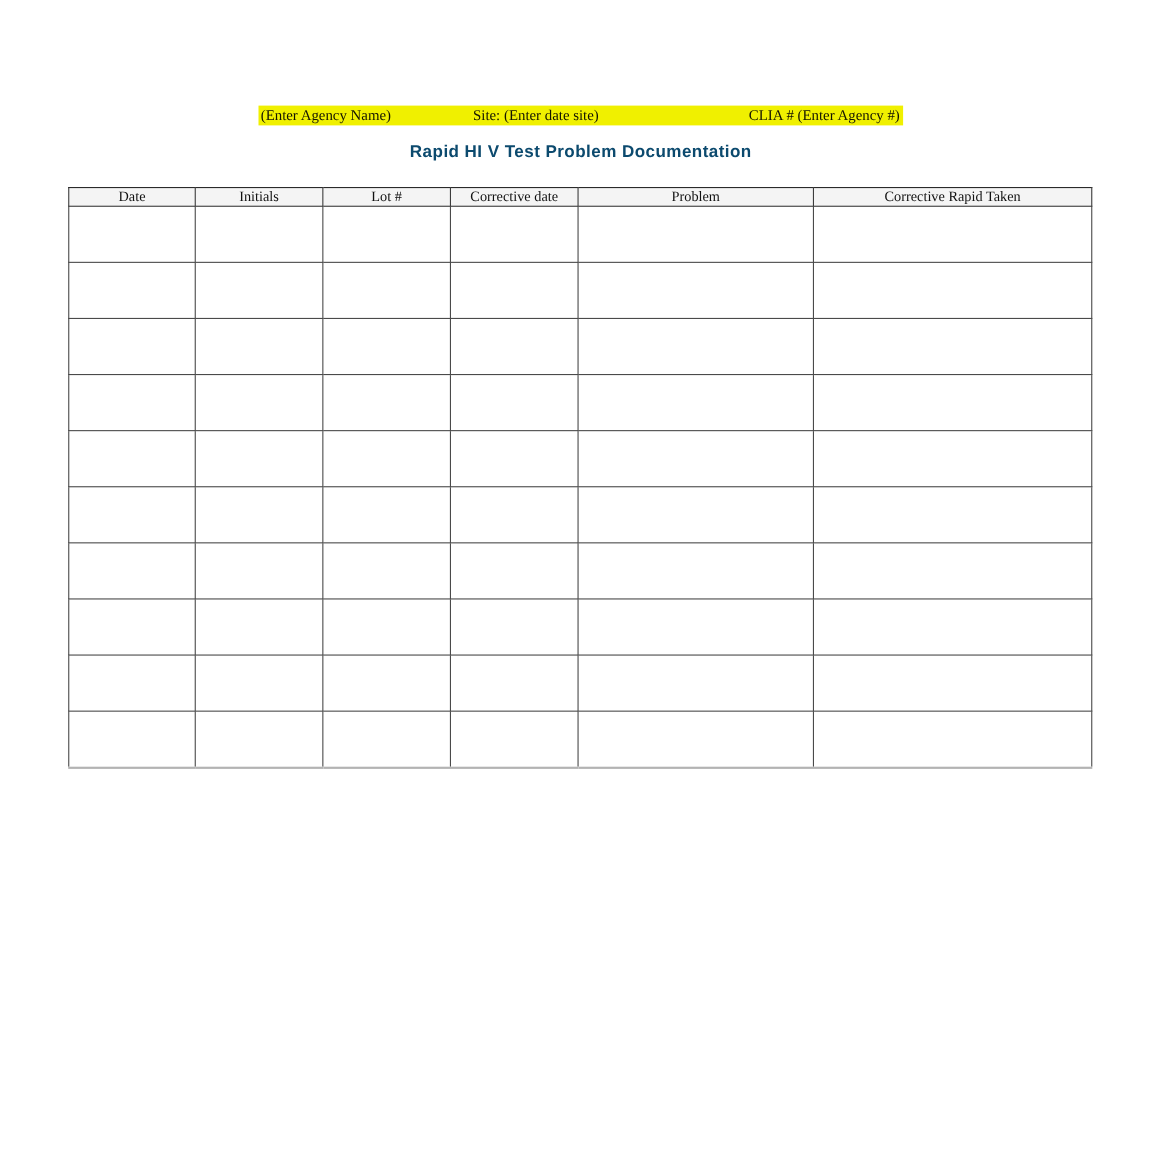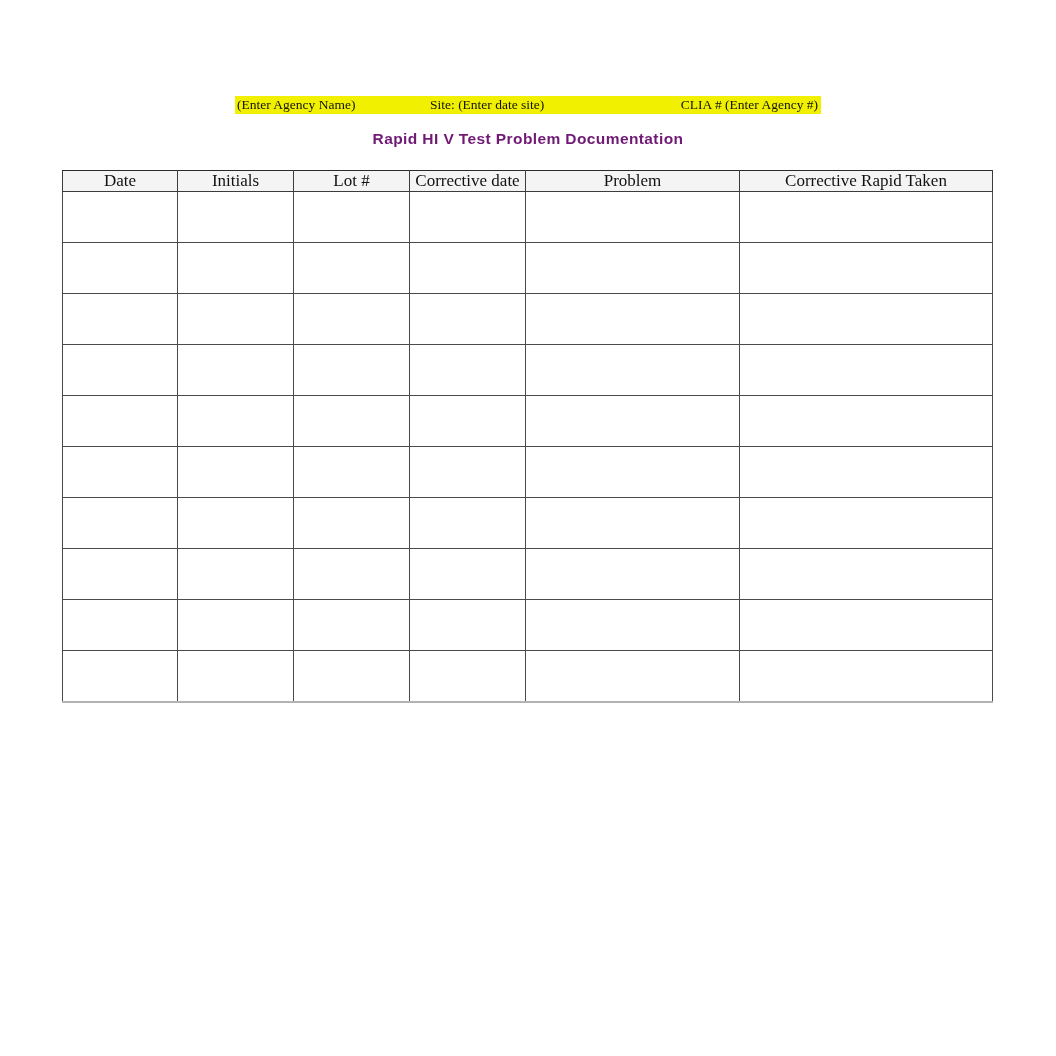--- a/index.html
+++ b/index.html
@@ -35,34 +35,34 @@
     position: absolute;
     left: 0;
     right: 0;
     top: 130px;
     margin: 0;
     text-align: center;
     font-family: "Liberation Sans", sans-serif;
     font-weight: bold;
     font-size: 15.5px;
     letter-spacing: 0.4px;
-    color: #701a75;
+    color: #0c4a6e;
   }
   table.doc-table {
     position: absolute;
     left: 62px;
     top: 170px;
     width: 930px;
     border-collapse: collapse;
     table-layout: fixed;
   }
   table.doc-table th {
     background: #f4f4f4;
     font-weight: normal;
-    font-size: 17px;
+    font-size: 13px;
     height: 16px;
     padding: 0 2px;
     border: 1px solid #3c3c3c;
     border-top: 1px solid #2a2a2a;
     text-align: center;
     vertical-align: middle;
   }
   table.doc-table td {
     height: 50px;
     padding: 0;

